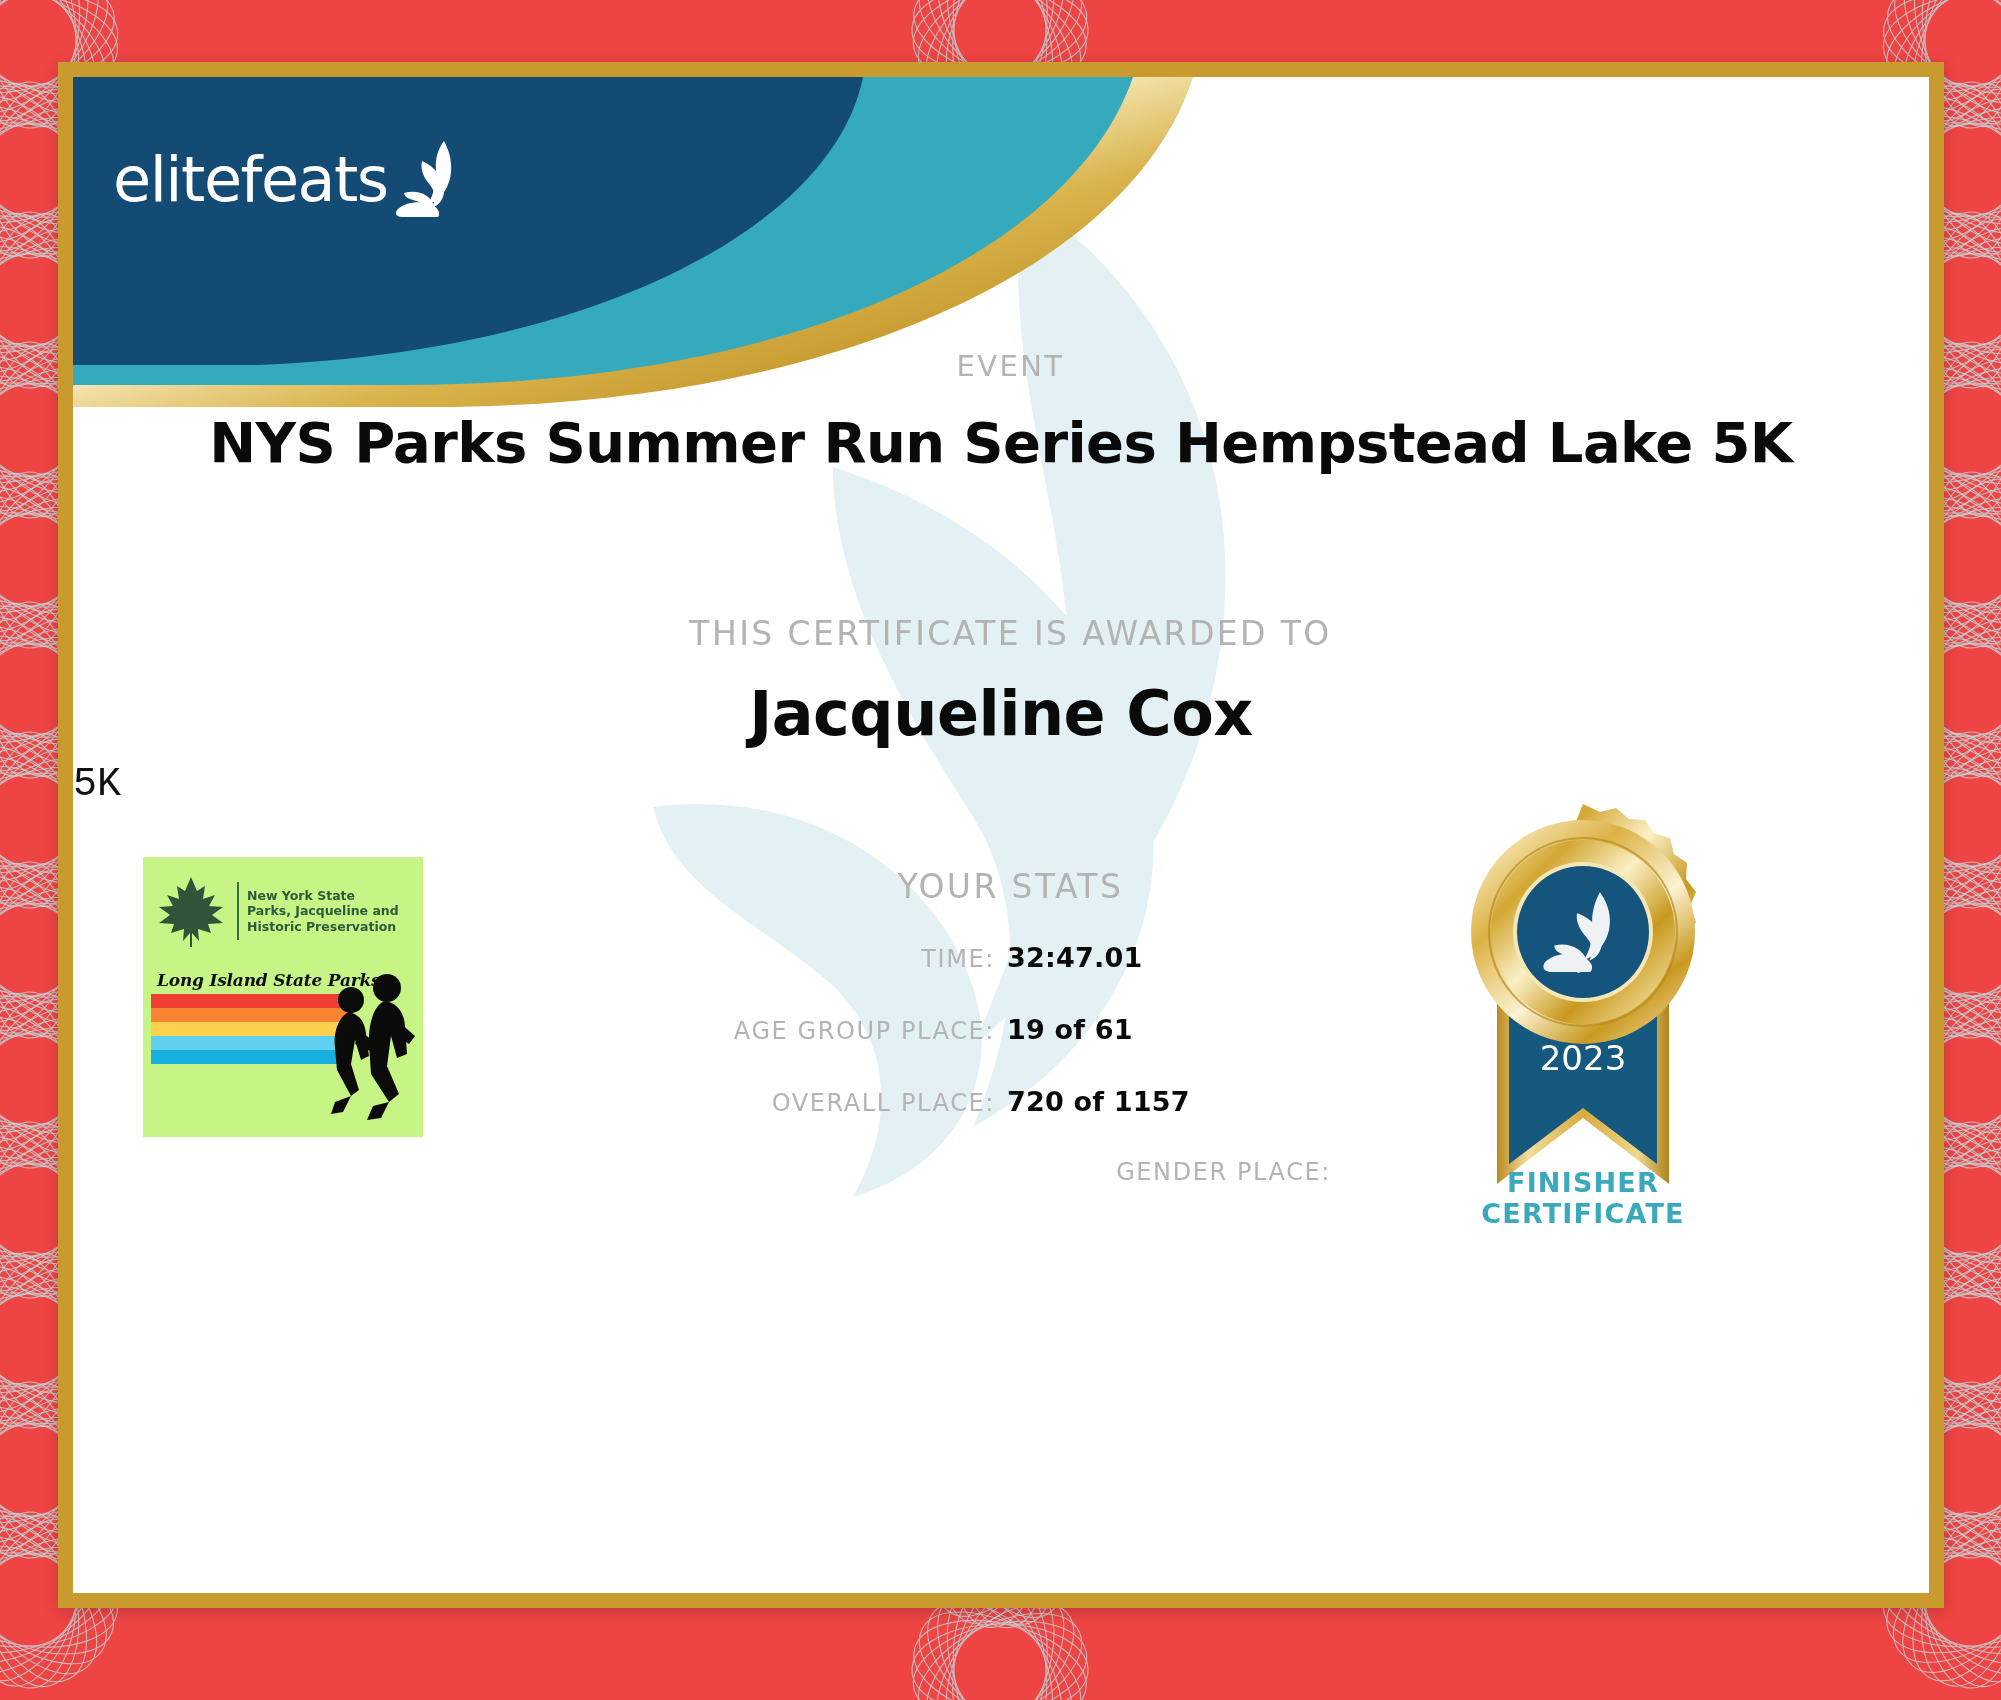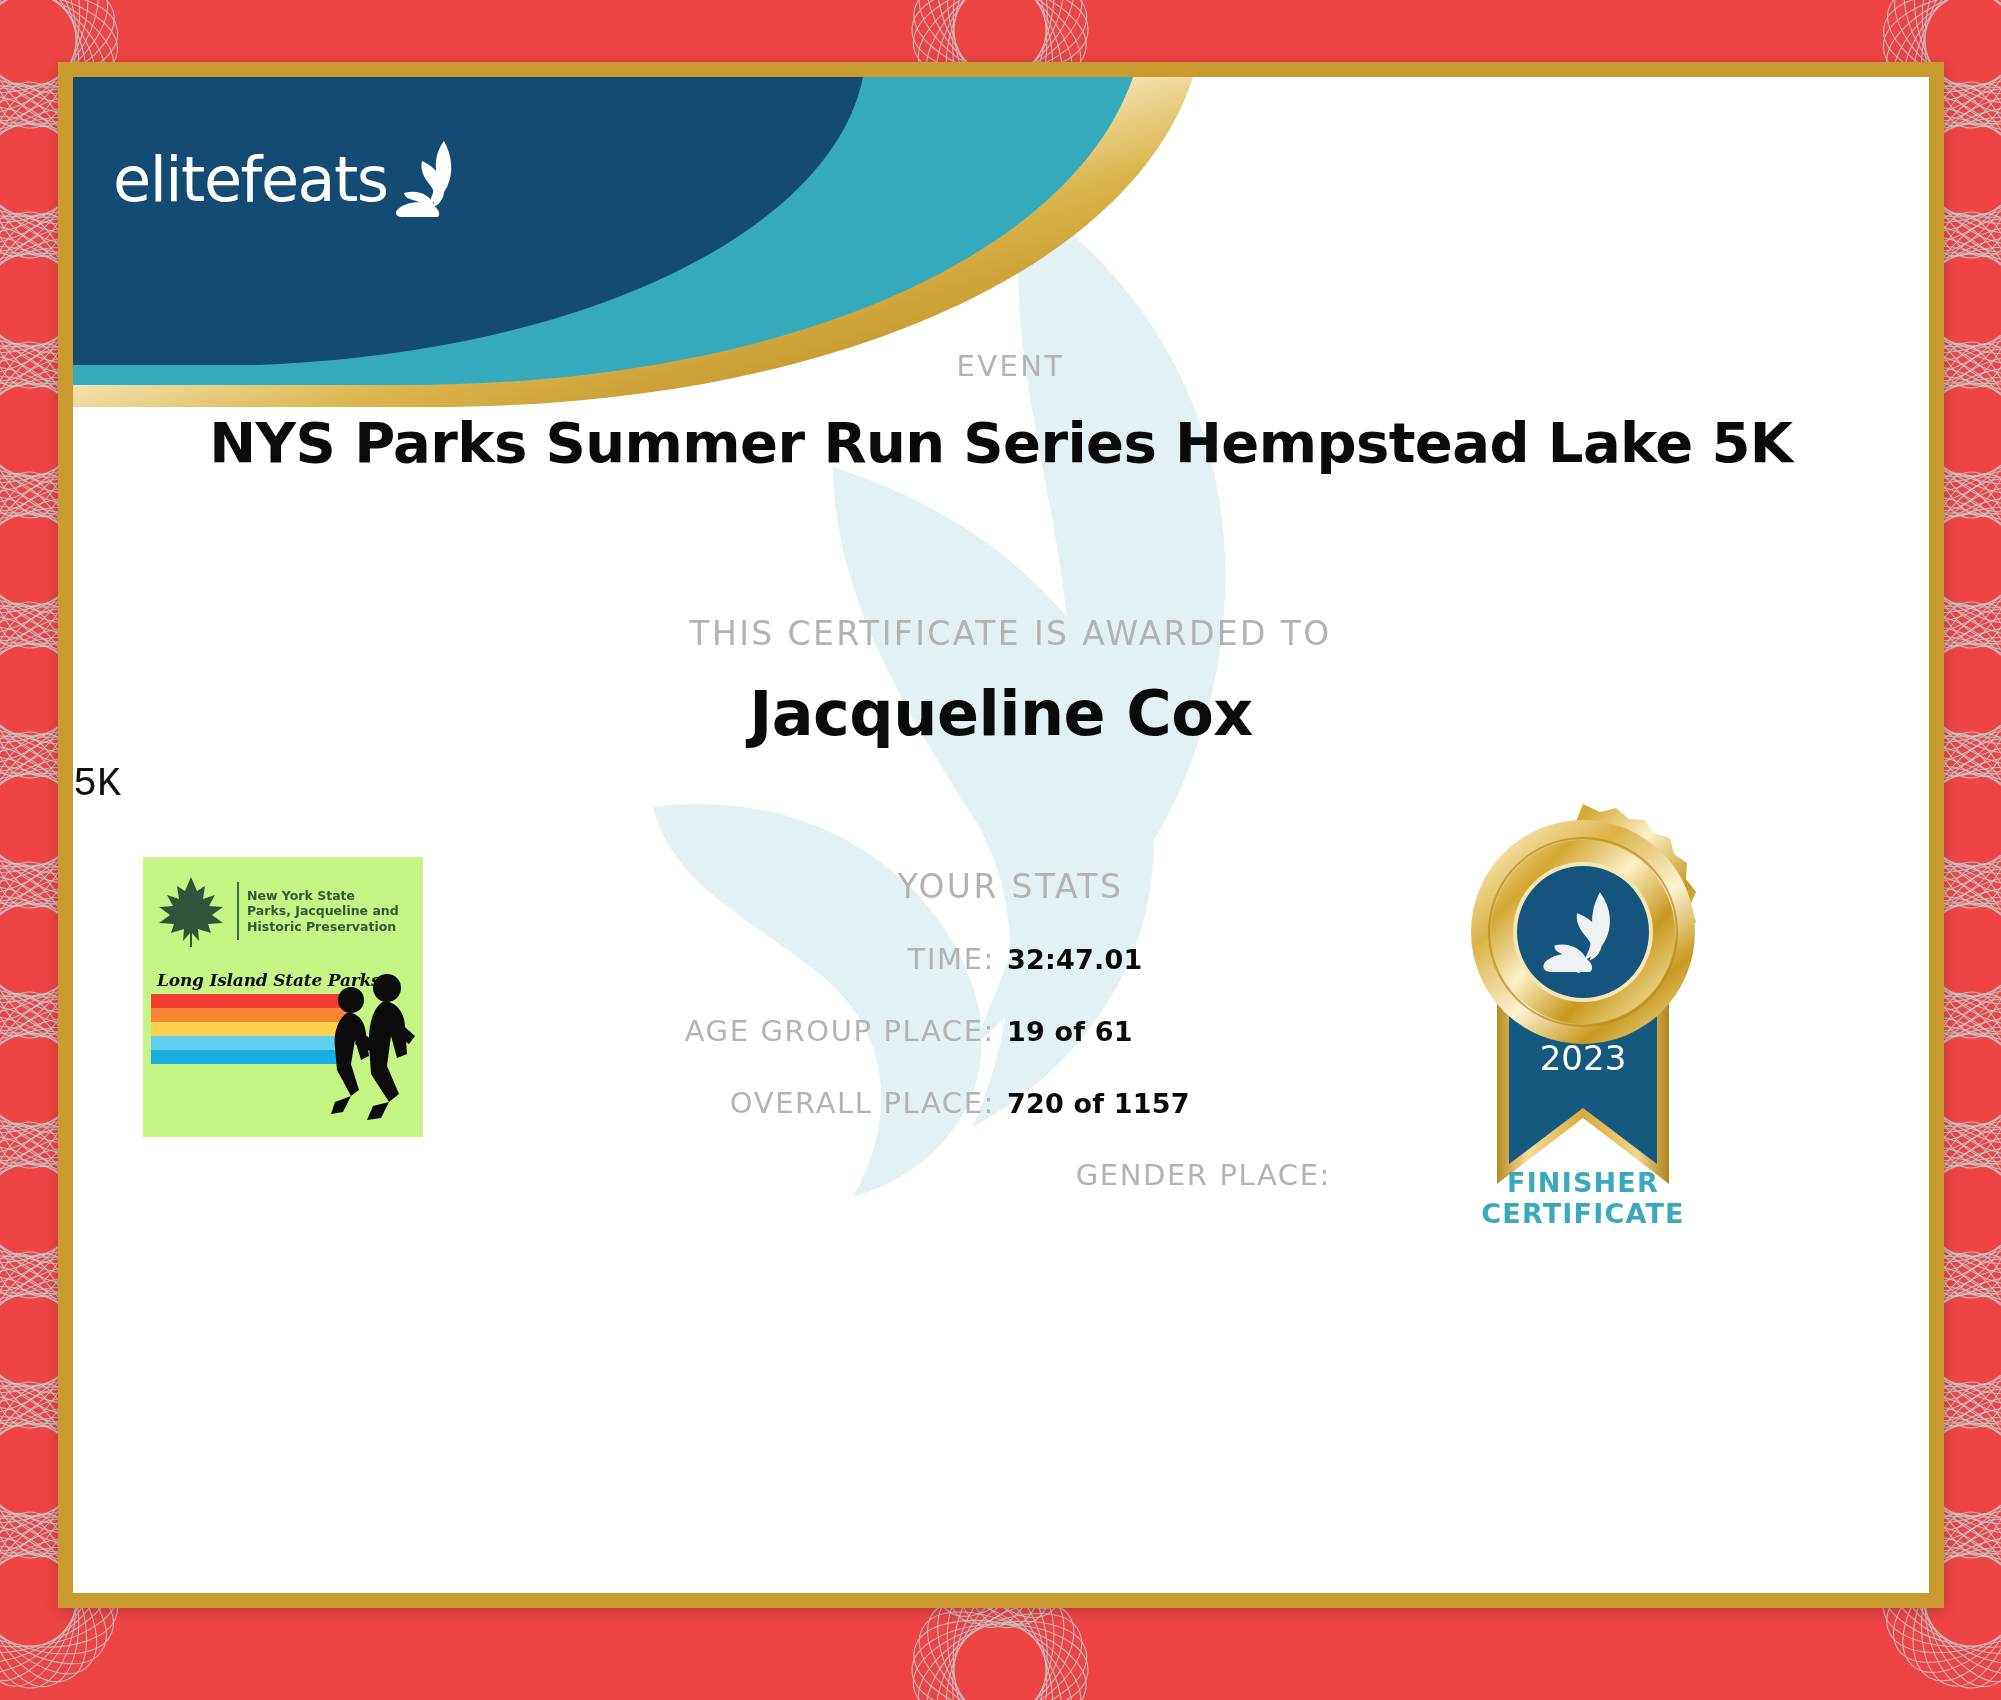--- a/index.html
+++ b/index.html
@@ -138,21 +138,21 @@
     display:flex;
     align-items:baseline;
     justify-content:center;
     height:72px;
   }
   .stat-label{
     width:660px;
     text-align:right;
     color:#b3b3b3;
     font-family:"DejaVu Sans", sans-serif;
-    font-size:29px;
+    font-size:24px;
     letter-spacing:1.6px;
   }
   .stat-value{
     margin-left:12px;
     width:660px;
     text-align:left;
     color:#0a0a0a;
     font-family:"DejaVu Sans", sans-serif;
     font-weight:bold;
     font-size:27px;

